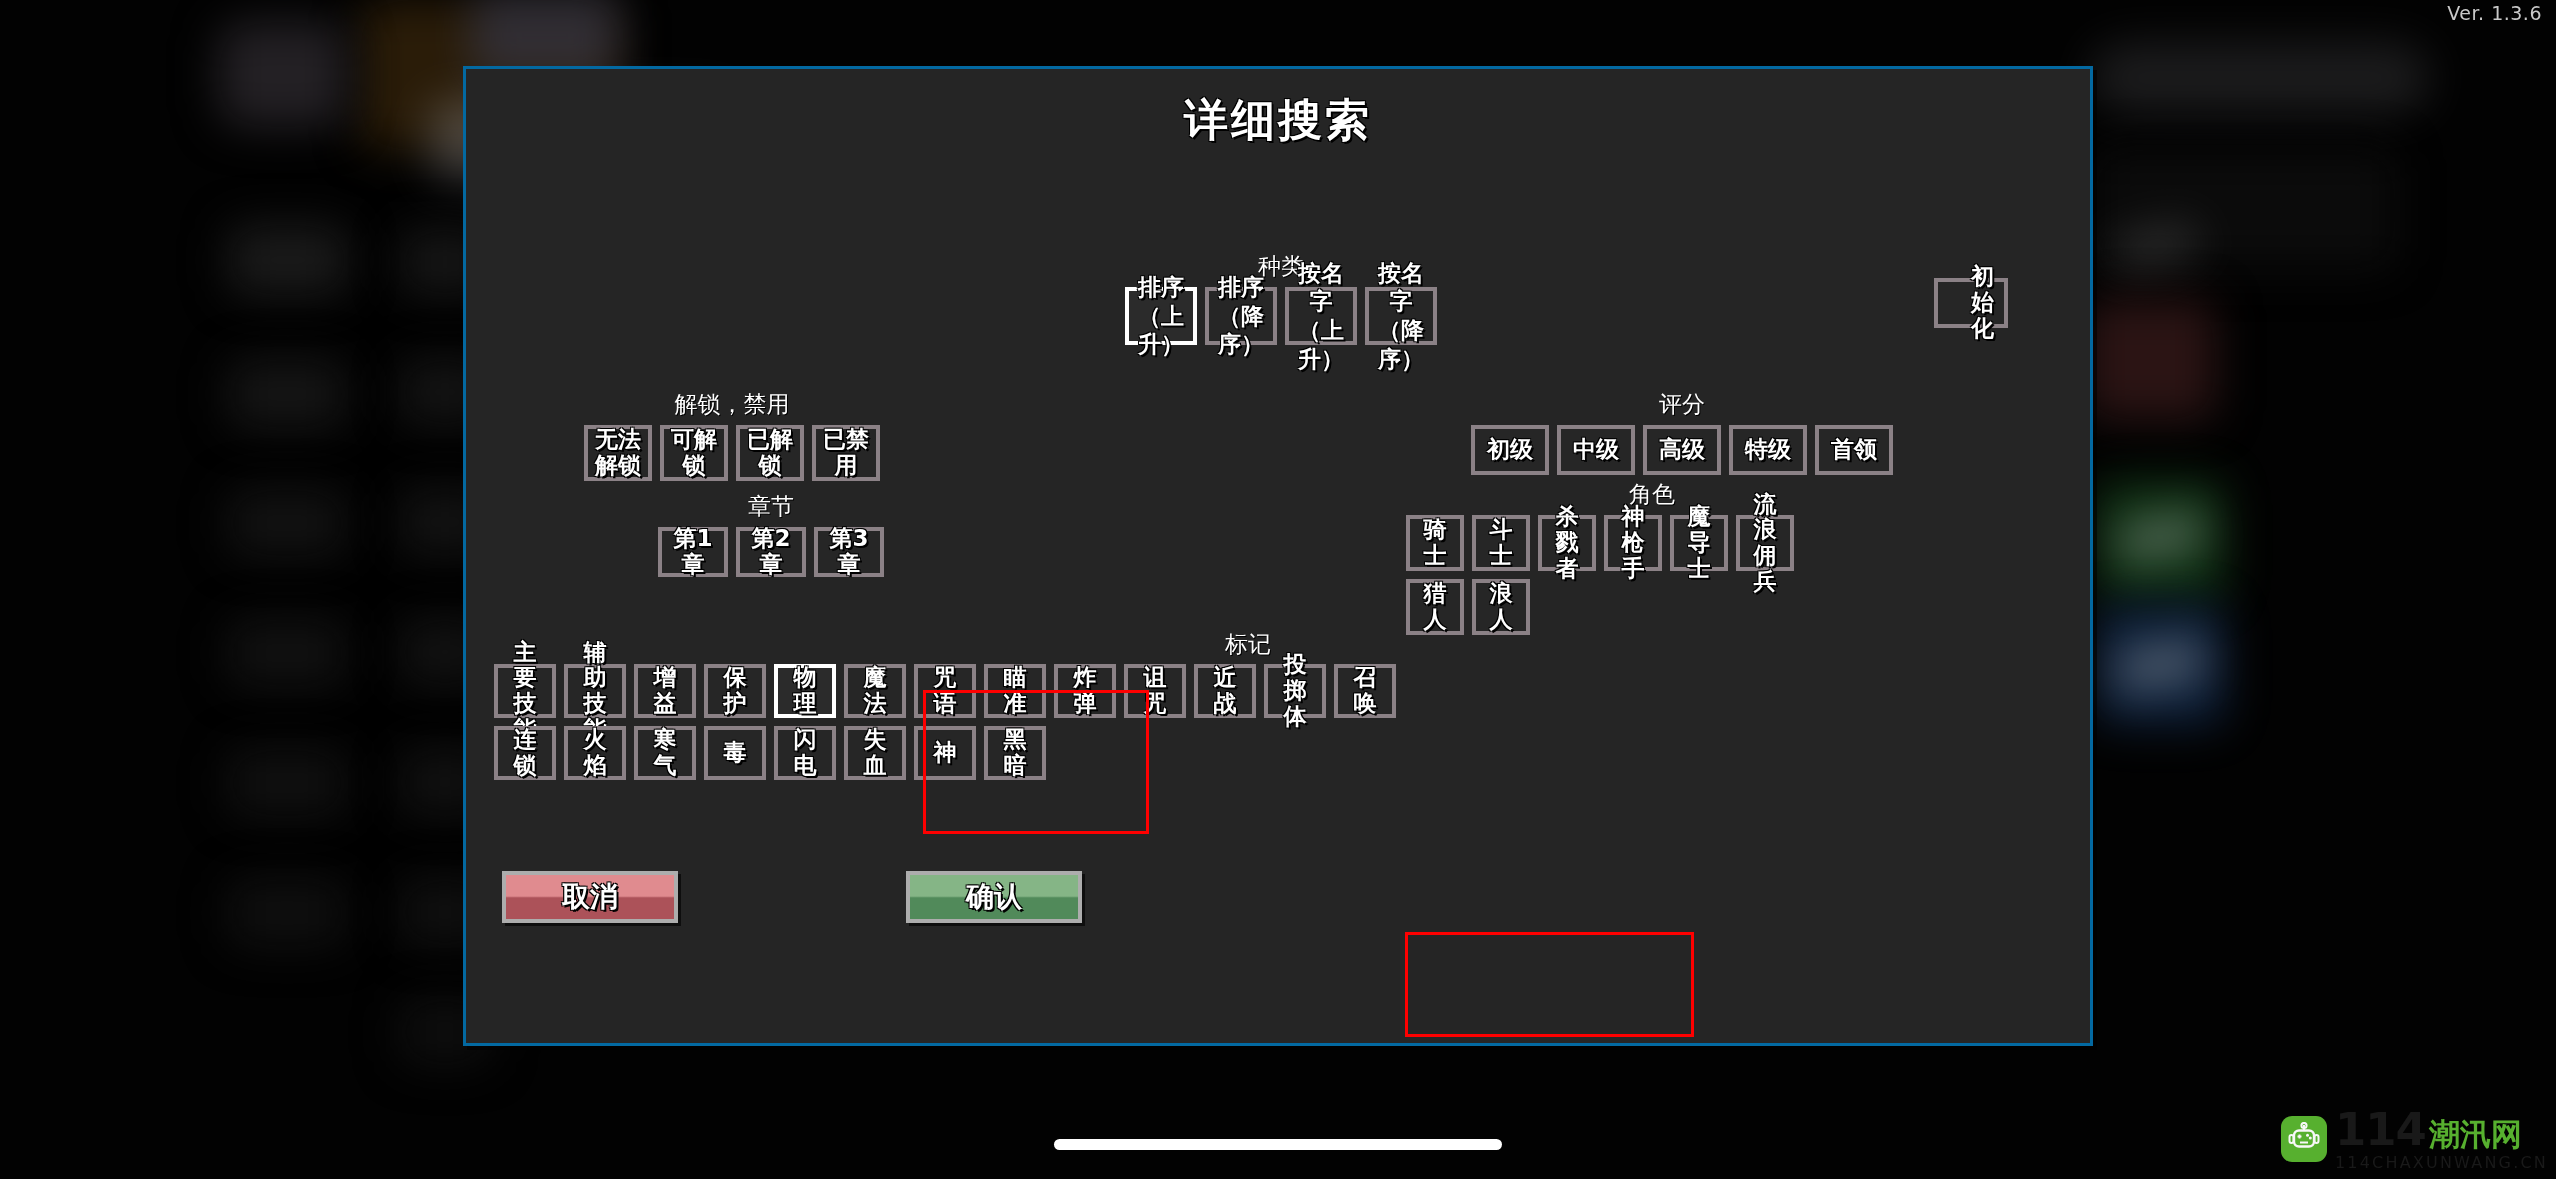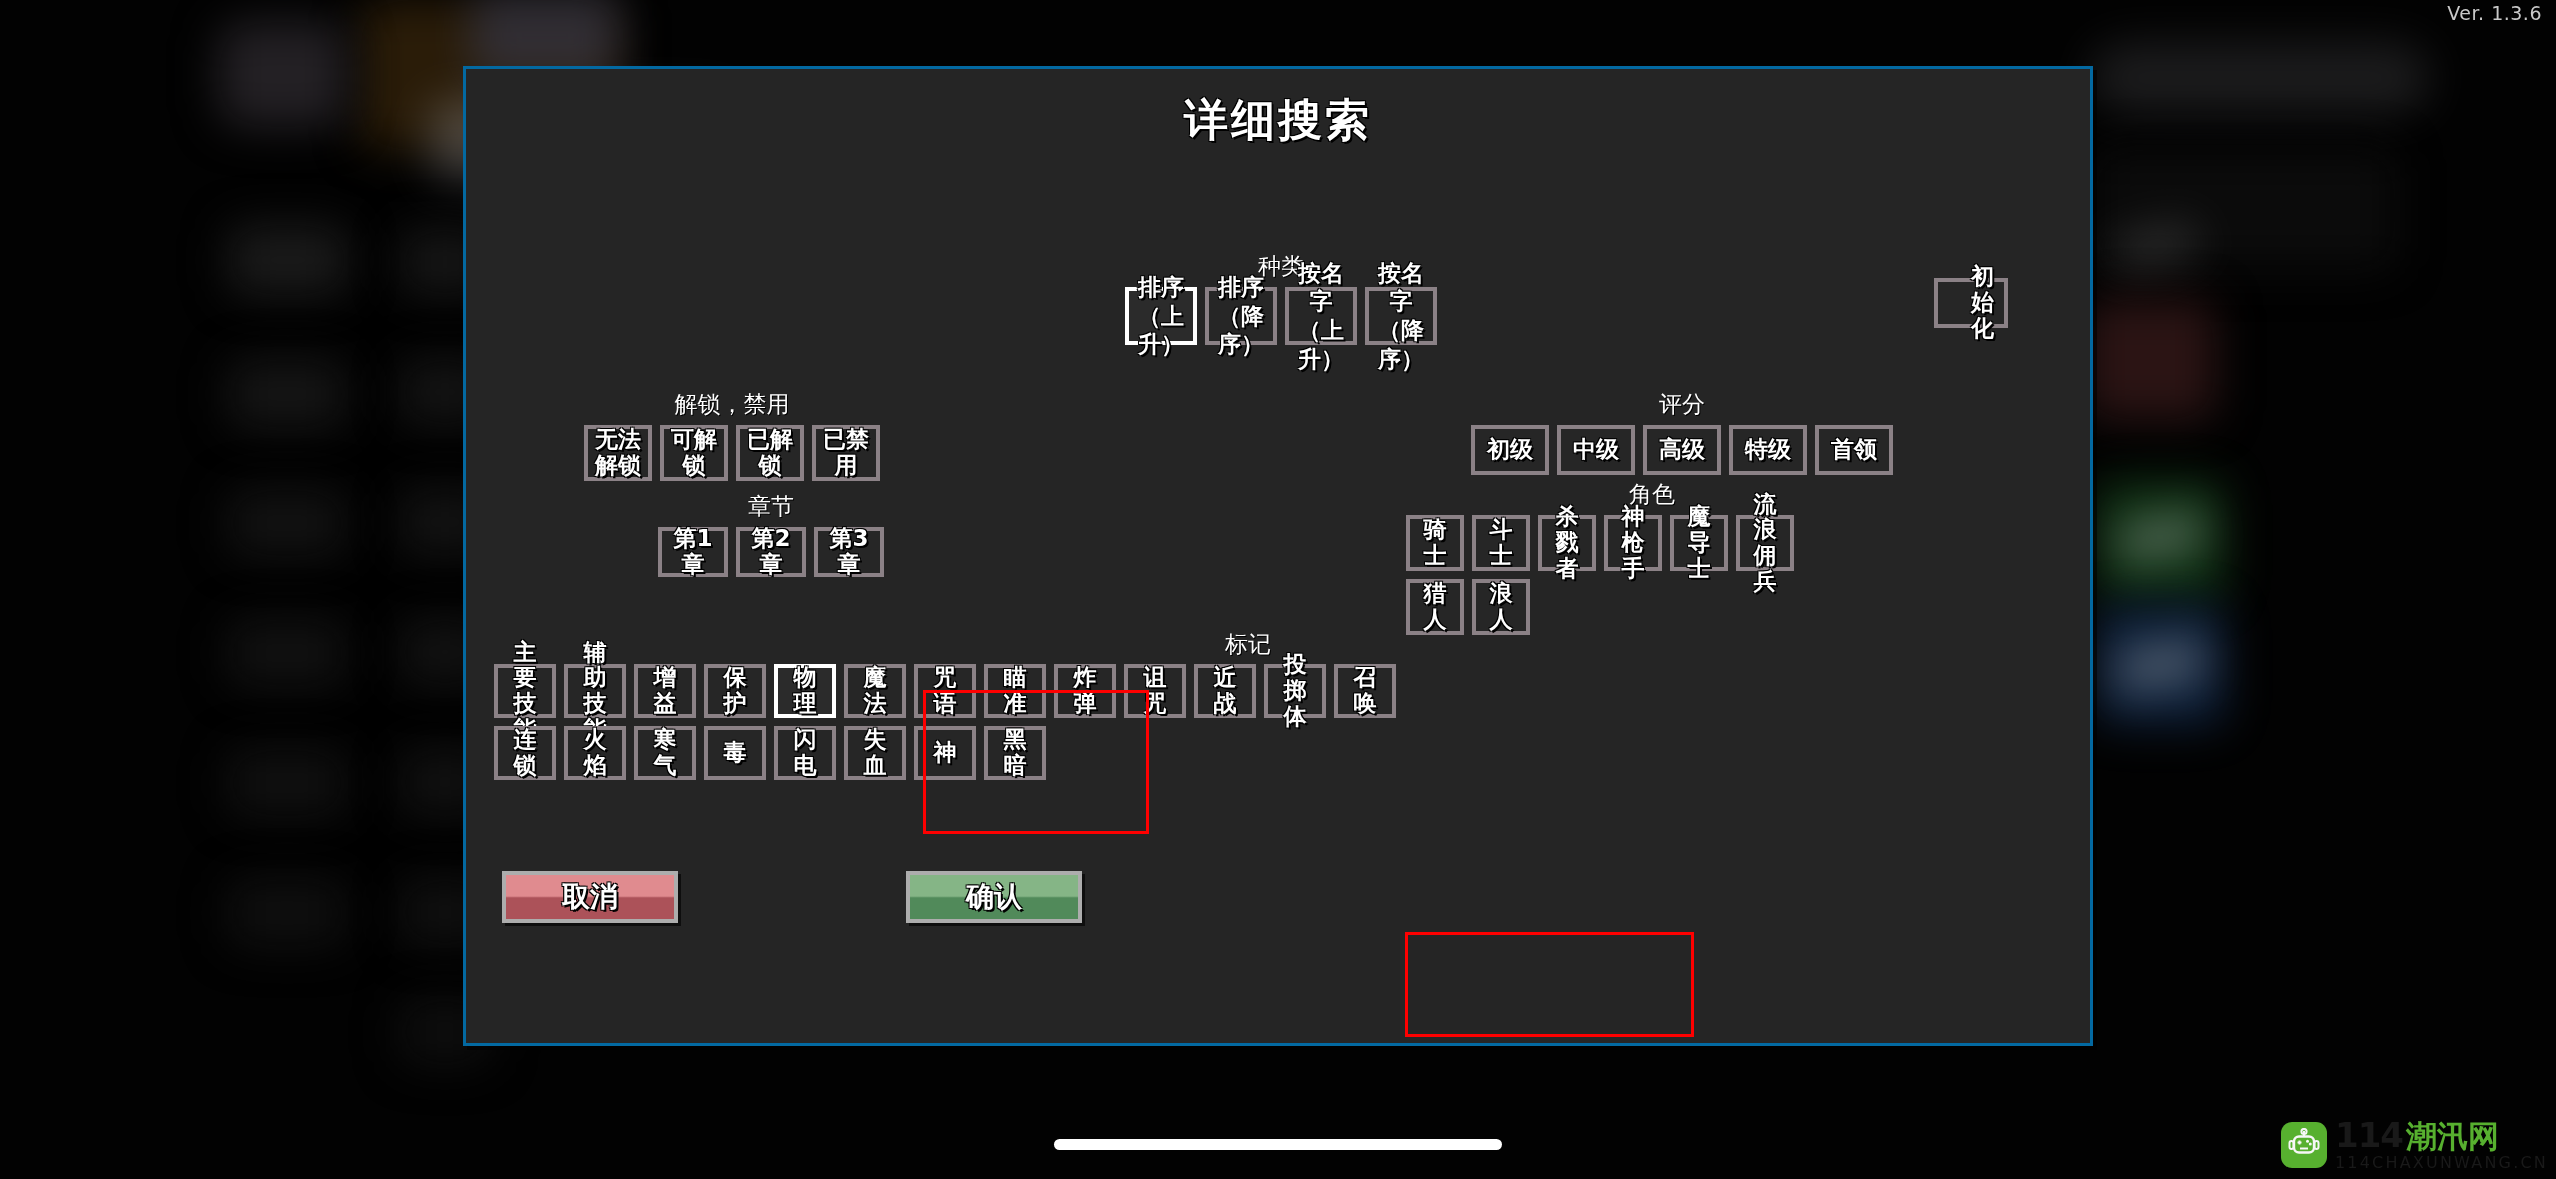--- a/index.html
+++ b/index.html
@@ -201,21 +201,21 @@
     opacity: .97;
   }
   .wm-badge {
     width: 46px; height: 46px;
     background: #5ab631;
     border-radius: 11px;
     display: flex; align-items: center; justify-content: center;
   }
   .wm-text { display: flex; flex-direction: column; line-height: 1; }
   .wm-top { display: flex; align-items: baseline; gap: 3px; }
-  .wm-114 { color: #1a1a1a; font-size: 34px; font-weight: 900; letter-spacing: -1px; }
+  .wm-114 { color: #1a1a1a; font-size: 45px; font-weight: 900; letter-spacing: -1px; }
   .wm-cn  { color: #5ab631; font-size: 31px; font-weight: 900; letter-spacing: 0px; }
   .wm-sub { color: #1a1a1a; font-size: 16px; font-weight: 400; letter-spacing: 2.2px; margin-top: 3px; }
 </style>
 </head>
 <body>
 
 <div id="screen">
 
   <div class="bg-layer">
     <div class="bg-blob bg-warm"></div>

